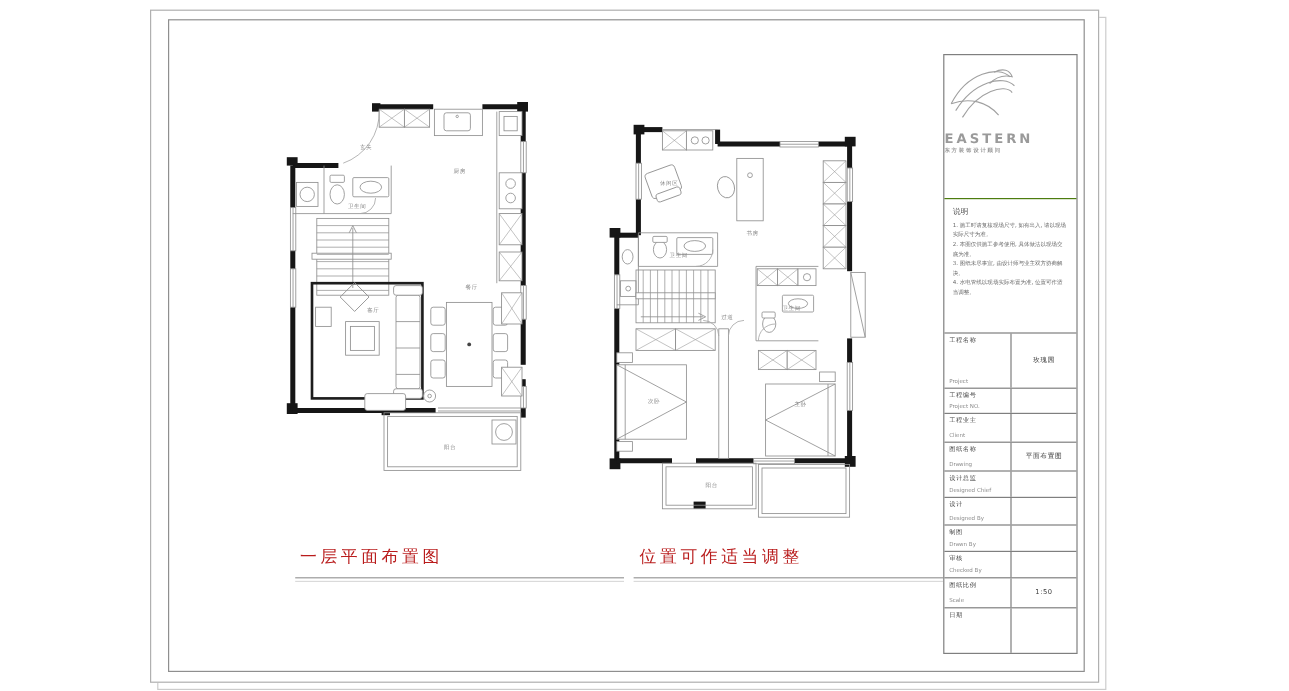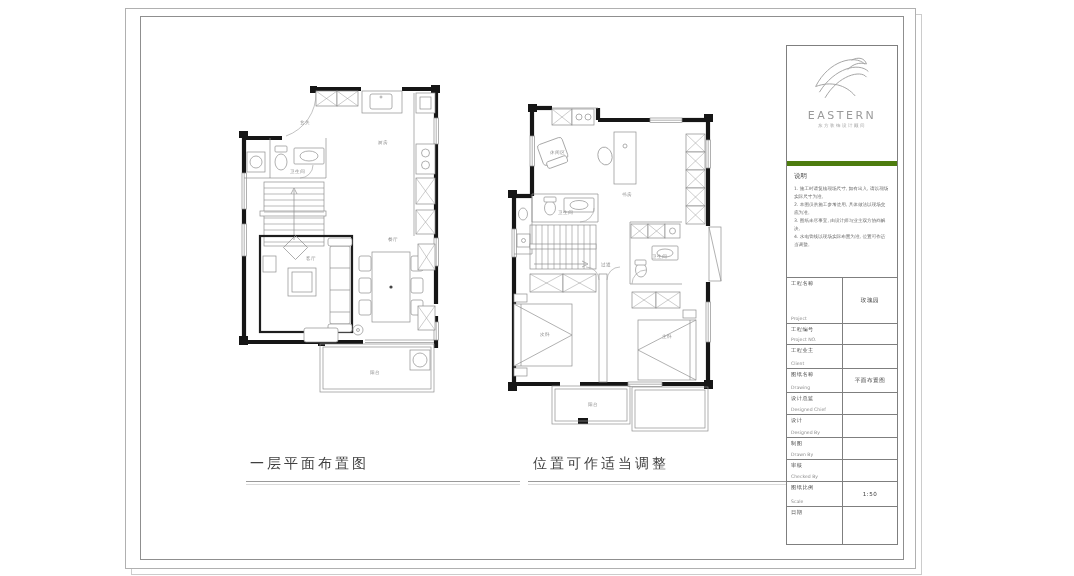--- a/index.html
+++ b/index.html
@@ -15,26 +15,26 @@
   .t  {stroke:#8f8f8f;stroke-width:0.7;fill:none;}
   .tf {stroke:#8f8f8f;stroke-width:0.7;fill:#ffffff;}
   .d  {stroke:#a8a8a8;stroke-width:0.7;fill:none;}
   .xb {fill:#ffffff;stroke:#8a8a8a;stroke-width:0.7;}
   .xl {stroke:#9a9a9a;stroke-width:0.5;}
   .blk{fill:#161616;}
   .rug{stroke:#1d1d1d;stroke-width:2.2;fill:none;}
   .tread{stroke:#8f8f8f;stroke-width:0.6;}
   .room-label{font-size:4.6px;fill:#858585;letter-spacing:0.5px;}
   
-  .plan-title{position:absolute;font-size:14px;color:#404040;letter-spacing:3px;}
+  .plan-title{position:absolute;font-size:14px;color:#b91c1c;letter-spacing:3px;}
   .plan-underline{position:absolute;height:2px;border-top:1.5px solid #9a9a9a;border-bottom:1px solid #dadada;}
   
   .titleblock{position:absolute;left:786px;top:45px;width:112px;height:500px;border:1px solid #7f7f7f;
     background:#fff;display:flex;flex-direction:column;box-sizing:border-box;}
-  .tb-logo{height:120px;border-bottom:5px solid #4d7c0f;box-sizing:border-box;text-align:center;padding-top:8px;}
+  .tb-logo{height:120px;border-bottom:1px solid #4d7c0f;box-sizing:border-box;text-align:left;padding-top:8px;font-weight:bold;}
   .tb-logo-text{font-size:11px;color:#9a9a9a;letter-spacing:2.5px;margin-top:1px;}
   .tb-logo-sub{font-size:4.5px;color:#9d9d9d;letter-spacing:1.5px;margin-top:1px;}
   .tb-notes{height:112px;border-bottom:1px solid #7f7f7f;box-sizing:border-box;padding:6px 7px;}
   .tb-notes-heading{font-size:6.5px;color:#4f4f4f;margin-bottom:4px;}
   .tb-note{font-size:4.6px;color:#6a6a6a;line-height:1.75;}
   .tb-fields{flex:1;display:flex;flex-direction:column;}
   .tb-row{display:flex;border-bottom:1px solid #7f7f7f;box-sizing:border-box;}
   .tb-row:last-child{border-bottom:none;}
   .tb-lbl{width:56px;border-right:1px solid #7f7f7f;box-sizing:border-box;padding:2px 4px;
     display:flex;flex-direction:column;justify-content:space-between;}

